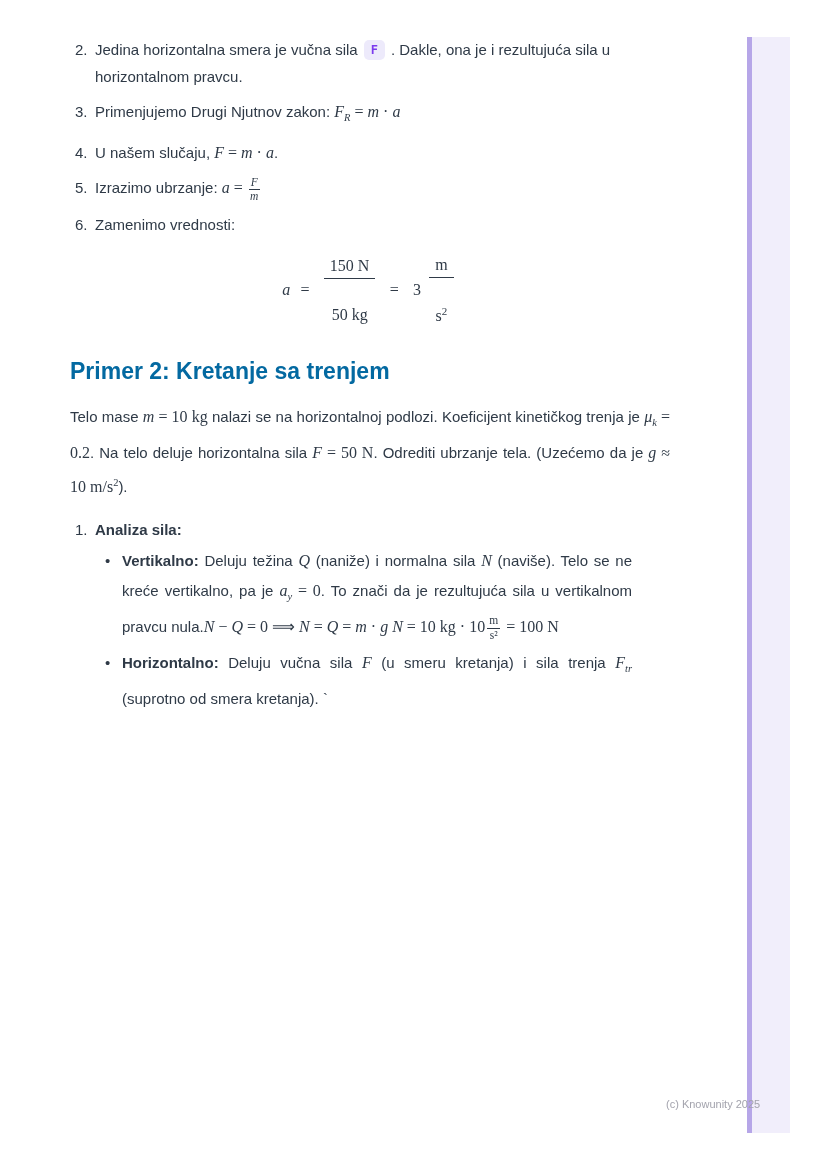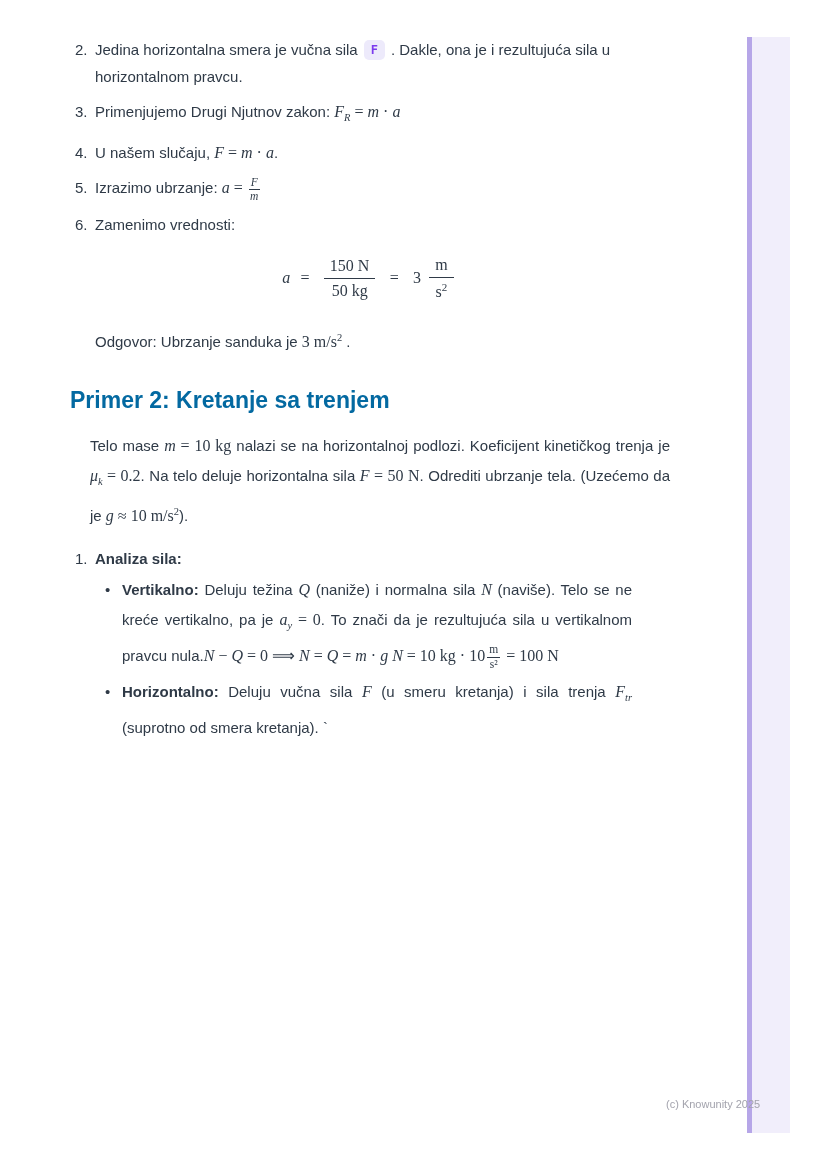--- a/index.html
+++ b/index.html
@@ -32,29 +32,29 @@
     font-family:"Liberation Serif",serif;font-size:11.5px;line-height:1.15;margin:0 2px;}
   .ifrac .fn{display:block;border-bottom:1px solid #2f3a47;padding:0 2px;}
   .ifrac .fd{display:block;}
   .ifrac.it{font-style:italic;}
   
   .formula{margin:18px 0 22px;text-align:center;font-size:17px;
     font-family:"Liberation Serif",serif;}
   .formula .frm-eq{margin:0 6px;}
   .bfrac{display:inline-block;vertical-align:middle;margin:0 4px;}
   .bfrac .bnum{display:block;border-bottom:1.3px solid #2f3a47;padding:0 6px 3px;}
-  .bfrac .bden{display:block;padding-top:3px;}
+  .bfrac .bden{display:block;padding-top:3px;margin-top:24px;}
   .bfrac sup{font-size:11px;}
   .coef{margin-left:4px;}
   
   .answer{padding-left:25px;font-size:15px;line-height:27px;}
   
   .heading{margin-top:30px;font-size:23px;line-height:30px;font-weight:700;color:#0369a1;}
   
-  .problem{margin-top:16px;font-size:15px;line-height:30px;text-align:justify;margin-left:20px;}
+  .problem{margin-top:16px;font-size:15px;line-height:30px;text-align:justify;}
   
   .sol{margin-top:4px;font-size:15px;line-height:27px;font-style:italic;}
   
   .list2{margin-top:14px;}
   
   .bullets{margin-top:0;}
   .bullet{display:flex;font-size:15px;line-height:30px;margin-bottom:6px;}
   .bullet .mark{flex:none;width:17px;margin-left:35px;}
   .bullet .btxt{flex:1;text-align:justify;padding-right:38px;}
   
@@ -100,21 +100,20 @@
       <span class="bden seg-mu">50 kg</span>
     </span>
     <span class="seg-mu frm-eq">=</span>
     <span class="seg-mu coef">3</span>
     <span class="bfrac">
       <span class="bnum seg-mu">m</span>
       <span class="bden seg-mu"><span>s</span><sup>2</sup></span>
     </span>
   </div>
 
-  <div class="answer"><span class="seg-t">Odgovor: Ubrzanje sanduka je </span><span class="seg-mu">3 m/s</span><span class="seg-sup">2</span><span class="seg-t"> .</span></div>
 
   <h2 class="heading" style="margin-bottom:0;">Primer 2: Kretanje sa trenjem</h2>
 
   <p class="problem" style="margin-bottom:0;"><span class="seg-t">Telo mase </span><span class="seg-m">m</span><span class="seg-mu"> = 10 kg</span><span class="seg-t"> nalazi se na horizontalnoj podlozi. Koeficijent kinetičkog trenja je </span><span class="seg-m">μ</span><span class="seg-sub">k</span><span class="seg-mu"> = 0.2</span><span class="seg-t">. Na telo deluje horizontalna sila </span><span class="seg-m">F</span><span class="seg-mu"> = 50 N</span><span class="seg-t">. Odrediti ubrzanje tela. (Uzećemo da je </span><span class="seg-m">g</span><span class="seg-mu"> ≈ 10 m/s</span><span class="seg-sup">2</span><span class="seg-t">).</span></p>
 
 
   <div class="steps list2" style="margin-bottom:0;">
     <div class="step" style="margin-bottom:3px;">
       <span class="num">1.</span>
       <span class="txt"><span class="seg-b">Analiza sila:</span></span>

